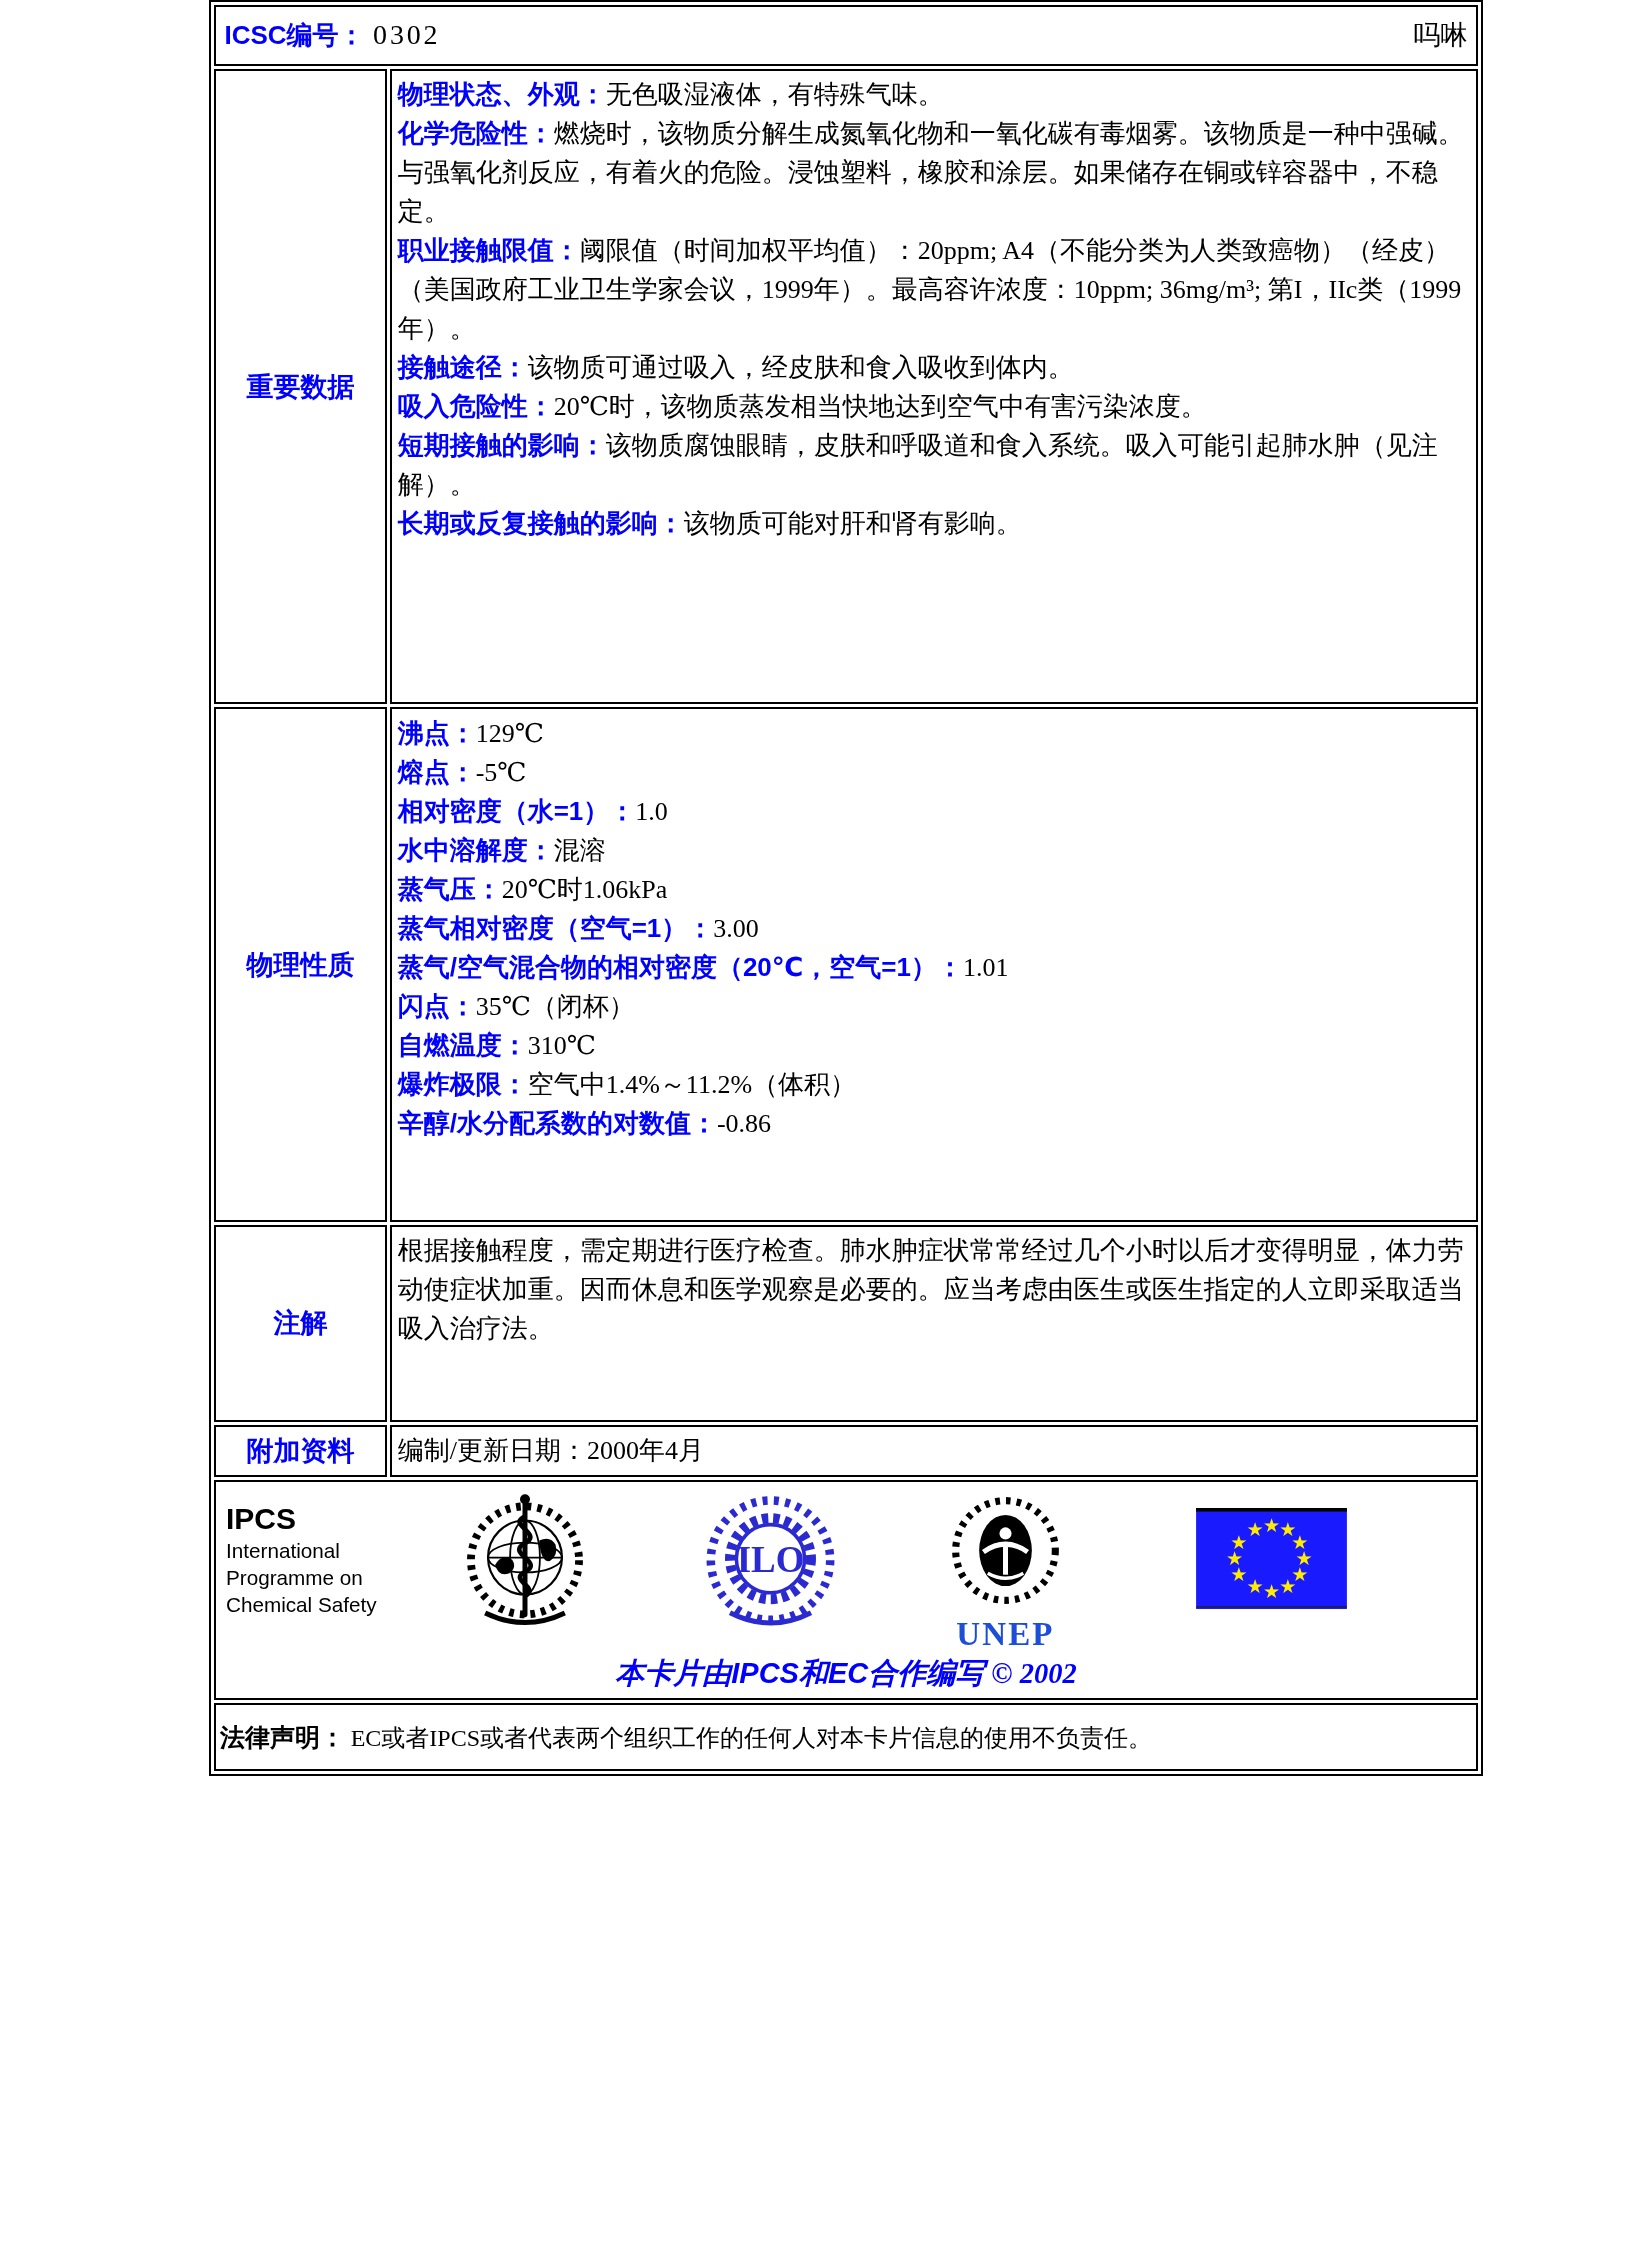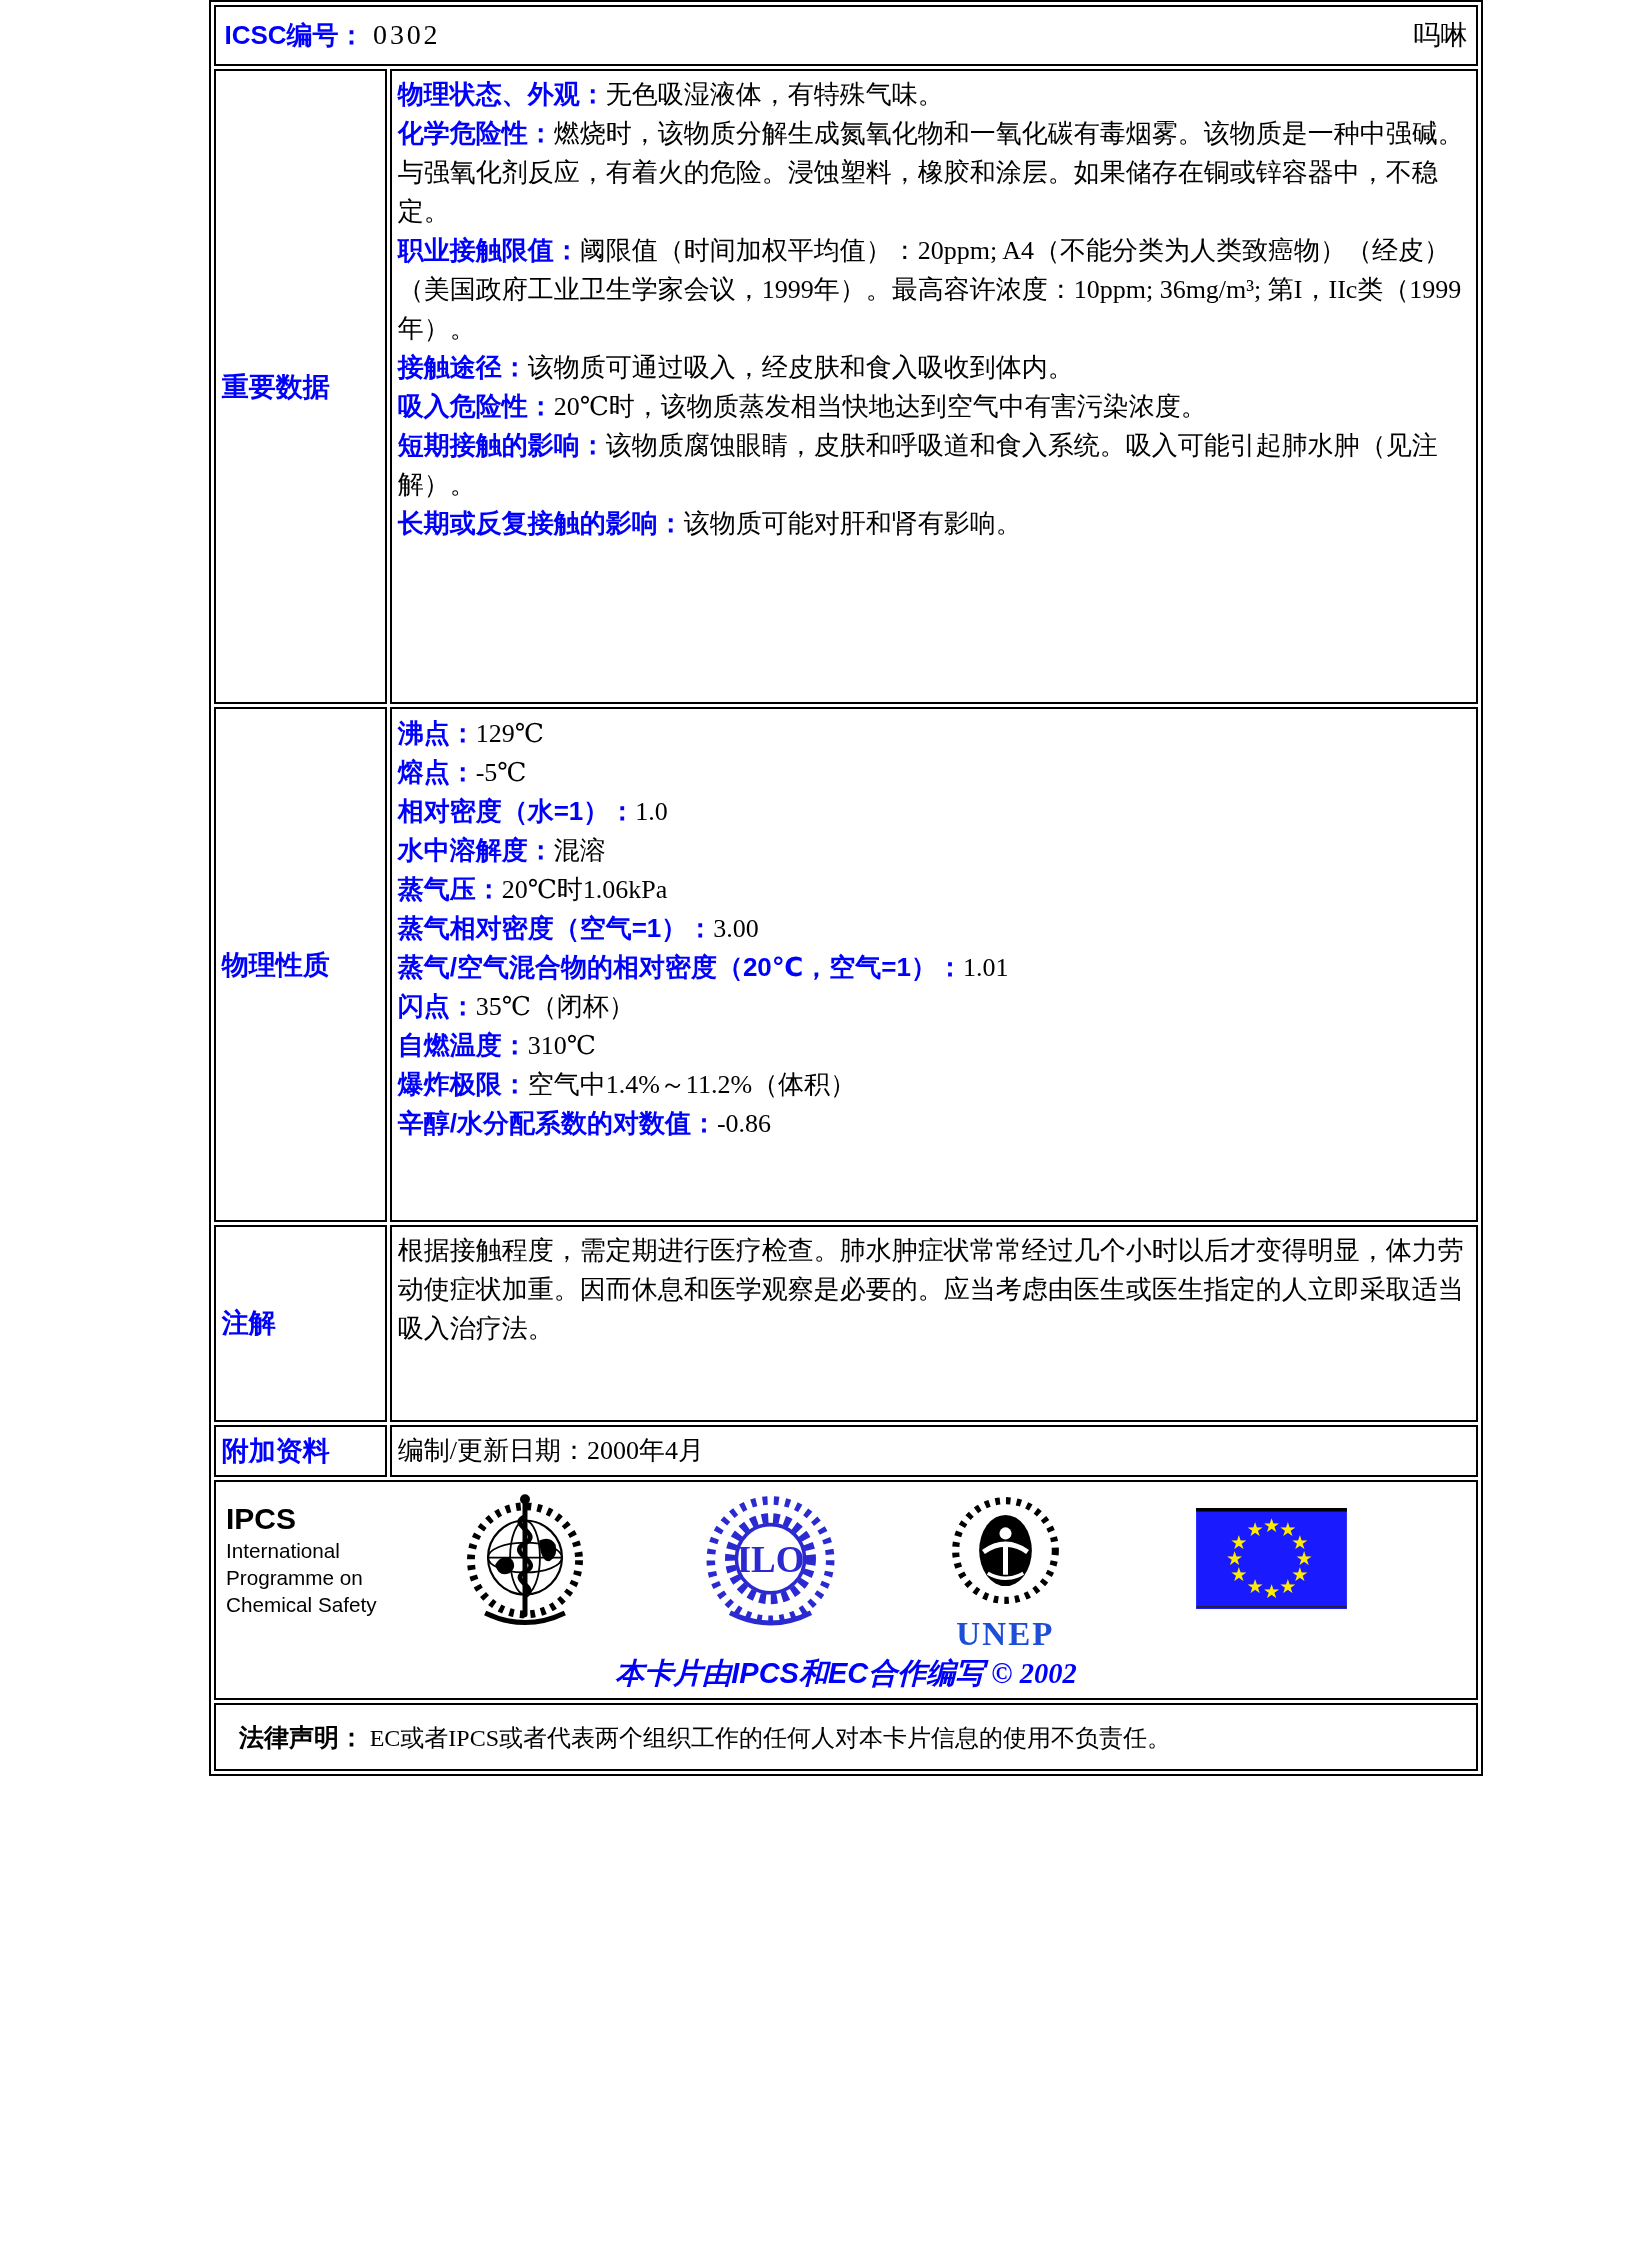--- a/index.html
+++ b/index.html
@@ -27,21 +27,21 @@
     width:1274px;table-layout:fixed;background:#fff;
   }
   td{border:2.1px solid #000;padding:1.4px 5.7px;vertical-align:middle;overflow:hidden;}
   col.col-label{width:173px;}
   .row-header td{height:54px;}
   .header-flex{display:flex;justify-content:space-between;align-items:center;padding:0 2.8px;}
   .header-key{font-size:26px;}
   .header-num{font-size:28px;letter-spacing:2.8px;margin-left:8.5px;color:#000;}
   .header-right{font-size:27px;color:#000;}
   td.label-cell{
-    text-align:left;color:var(--accent);
+    text-align:center;color:var(--accent);
     font-family:"Liberation Sans","DejaVu Sans",sans-serif;
     font-weight:bold;font-size:27px;line-height:36px;
   }
   td.content-cell{
     vertical-align:top;font-size:26px;line-height:39px;padding:4.3px 7.1px 4.3px 5.7px;
   }
   .entry{margin:0;}
   .key{
     color:var(--accent);
     font-family:"Liberation Sans","DejaVu Sans",sans-serif;
@@ -76,21 +76,21 @@
   .eu-flag{margin-left:130px;margin-top:18.5px;width:151px;height:101px;}
   .caption{
     text-align:center;margin-top:7.1px;color:var(--accent);
     font-family:"Liberation Sans","DejaVu Sans",sans-serif;
     font-weight:bold;font-size:29px;line-height:34px;font-style:italic;
   }
   .caption .copyright{
     font-family:"Liberation Serif","DejaVu Serif",serif;
     font-weight:bold;font-size:28.5px;margin-left:7.1px;
   }
-  .legal-cell{padding-left:23px;font-size:24px;}
+  .legal-cell{padding-left:4px;font-size:24px;}
   .legal-key{
     font-family:"Liberation Sans","DejaVu Sans",sans-serif;
     font-weight:bold;color:#000;font-size:25px;margin-right:5.7px;
   }
   .legal-text{color:#000;font-size:24px;}
 </style>
 </head>
 <body>
 
 <div class="page">

